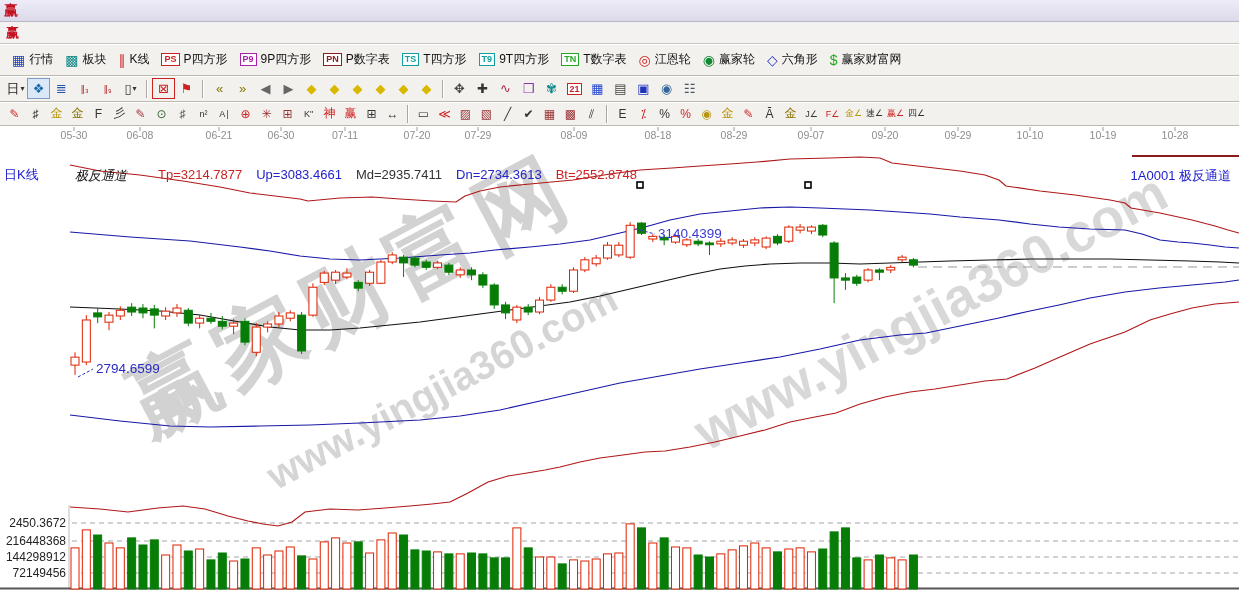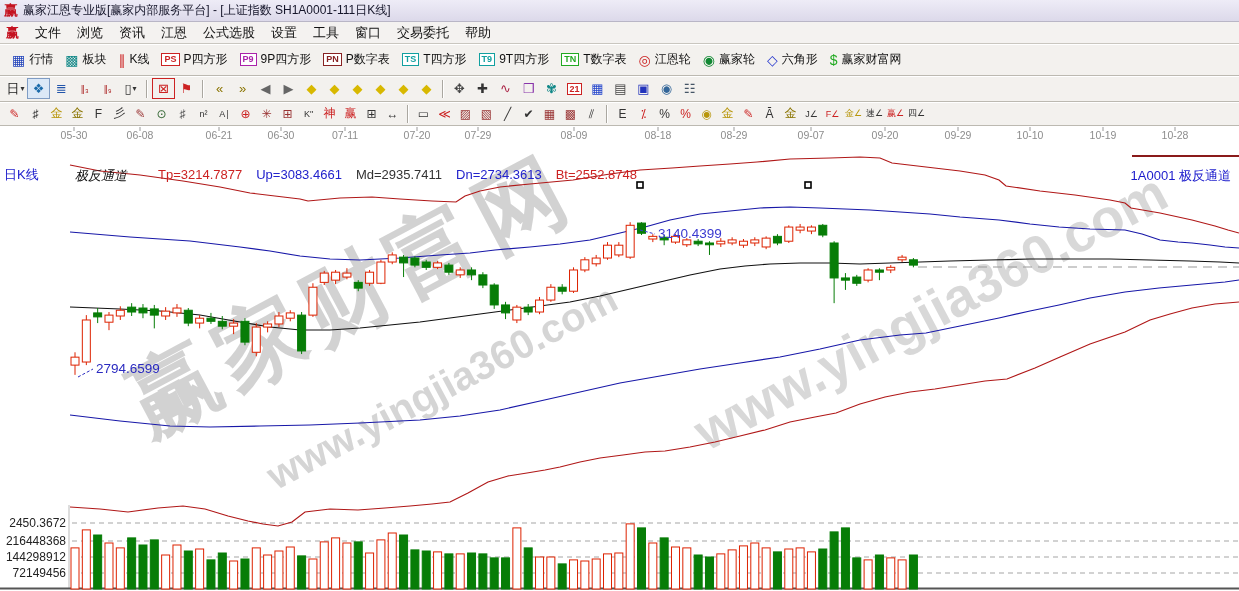--- a/index.html
+++ b/index.html
@@ -45,36 +45,23 @@
   .hdr .iv{position:static;margin-right:14px;}
   .hdr .ivwrap{left:158px;top:16px;}
   .hdr .lbl-sym{right:8px;top:16px;color:#1a1acc;}
 </style>
 </head>
 <body>
 
 <div class="window">
   <div class="titlebar">
     <span class="logo">赢</span>
-    <span class="title">赢家江恩专业版[赢家内部服务平台] - [上证指数  SH1A0001-111日K线]</span>
   </div>
   <div class="menubar">
     <span class="logo">赢</span>
-    <span id="menu-items" style="display:flex">
-        <span class="menu-item">文件</span>
-        <span class="menu-item">浏览</span>
-        <span class="menu-item">资讯</span>
-        <span class="menu-item">江恩</span>
-        <span class="menu-item">公式选股</span>
-        <span class="menu-item">设置</span>
-        <span class="menu-item">工具</span>
-        <span class="menu-item">窗口</span>
-        <span class="menu-item">交易委托</span>
-        <span class="menu-item">帮助</span>
-      </span>
   </div>
   <div class="toolbar tb1" id="toolbar-main">
       <span class="tb-item">
         <span class="tb-glyph" style="color: rgb(34, 68, 187);">▦</span>
         <span>行情</span>
       </span>
       <span class="tb-item">
         <span class="tb-glyph" style="color: rgb(17, 136, 136);">▩</span>
         <span>板块</span>
       </span>

